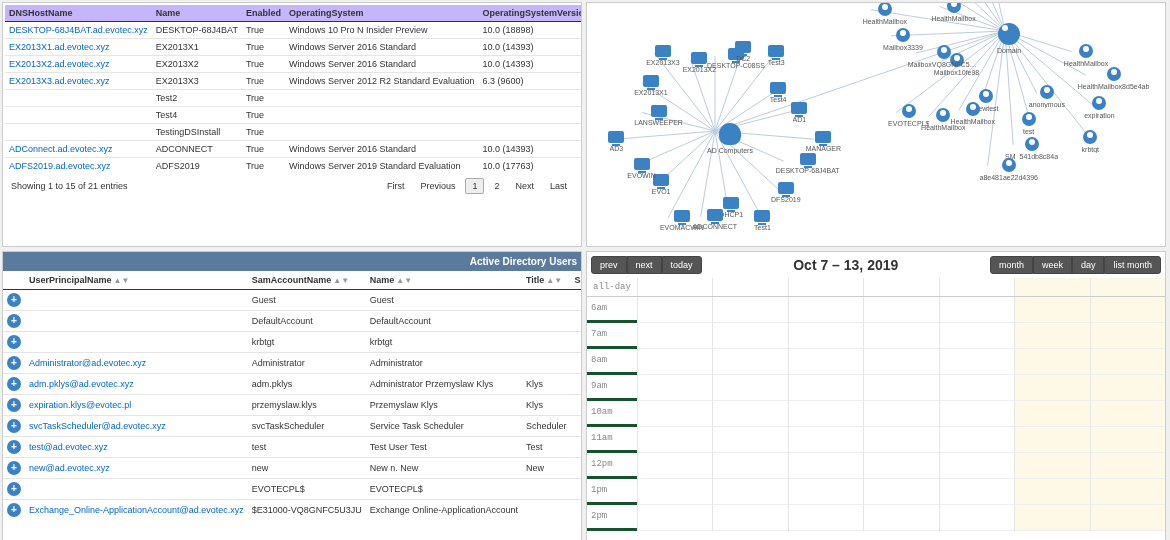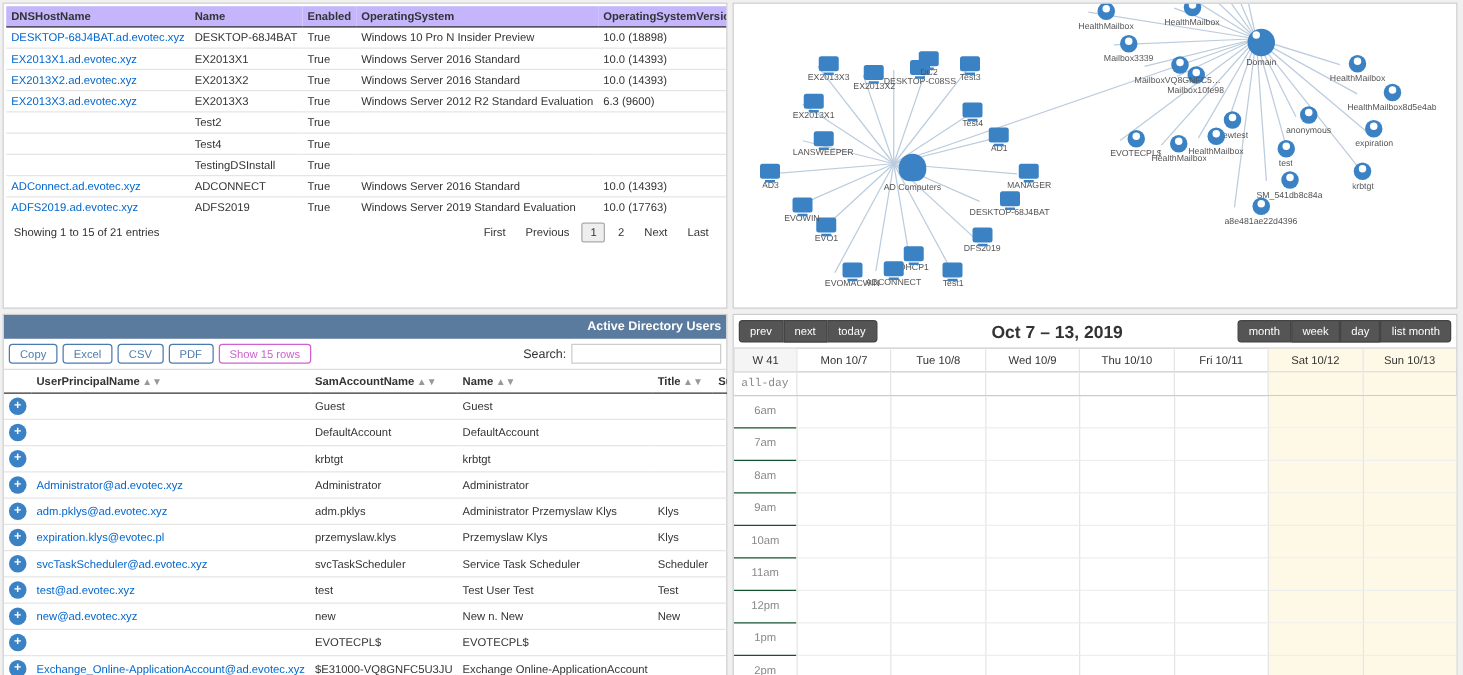--- a/index.html
+++ b/index.html
@@ -33,21 +33,21 @@
 .cal-toolbar { display: flex; align-items: center; padding: 4px; gap: 4px; }
 .btn-group { display: flex; }
 .btn-group .tbtn { background: #555; color: #fff; padding: 3px 8px; font-size: 9px; border: 1px solid #444; cursor: pointer; }
 .btn-group .tbtn:first-child { border-radius: 3px 0 0 3px; }
 .btn-group .tbtn:last-child { border-radius: 0 3px 3px 0; }
 .cal-title { flex: 1; text-align: center; font-weight: bold; font-size: 14px; }
 .cal-header { display: grid; grid-template-columns: 50px repeat(7, 1fr); border-top: 1px solid #ccc; border-bottom: 1px solid #ccc; }
 .cal-header div { padding: 4px; text-align: center; font-size: 9px; border-left: 1px solid #e5e5e5; }
 .cal-header .weeknum { background: #f5f5f5; }
 .cal-body { display: grid; grid-template-columns: 50px repeat(7, 1fr); }
-.cal-body .timecell { padding: 6px 4px; text-align: center; font-size: 9px; color: #888; border-bottom: 1px solid #14532d; height: 26px; }
+.cal-body .timecell { padding: 6px 4px; text-align: left; font-size: 9px; color: #888; border-bottom: 3px solid #14532d; height: 26px; font-family: Liberation Mono, monospace; }
 .cal-body .slot { border-left: 1px solid #e5e5e5; border-bottom: 1px solid #eee; height: 26px; }
 .cal-body .weekend { background: #fef9e6; }
 .allday-row { display: grid; grid-template-columns: 50px repeat(7, 1fr); border-bottom: 1px solid #ccc; }
 .allday-row div { padding: 4px; font-size: 9px; }
 .allday-row .label { color: #888; text-align: center; font-family: Liberation Mono, monospace; }
 .allday-row .slot { border-left: 1px solid #e5e5e5; }
 .allday-row .weekend { background: #fef9e6; }
 .network-panel { display: flex; align-items: center; justify-content: center; position: relative; overflow: hidden; }
 .node { position: absolute; display: flex; flex-direction: column; align-items: center; font-size: 7px; color: #555; }
 .node .icon-comp { width: 16px; height: 12px; background: #3b82c4; border-radius: 2px; position: relative; }
@@ -351,31 +351,20 @@
         </div>
         <div class="node" style="left: 344.416px; top: -4.47041px;">
           <div class="icon-user"></div>
           <div class="node-label">HealthMailbox</div>
         </div>
       </div>
   </div>
 
   <div class="panel bottom-left">
     <div class="section-header">Active Directory Users</div>
-    <div class="toolbar">
-      <span class="btn btn-export">Copy</span>
-      <span class="btn btn-export">Excel</span>
-      <span class="btn btn-export">CSV</span>
-      <span class="btn btn-export">PDF</span>
-      <span class="btn btn-filter">Show 15 rows</span>
-      <div class="search-box">
-        <span>Search:</span>
-        <input type="text" placeholder="" style="">
-      </div>
-    </div>
     <div class="scroll-body">
       <table class="users-table">
         <thead>
             <tr id="users-head">
               <th></th>
               <th>UserPrincipalName<span class="sort">▲▼</span></th>
               <th>SamAccountName<span class="sort">▲▼</span></th>
               <th>Name<span class="sort">▲▼</span></th>
               <th>Title<span class="sort">▲▼</span></th>
               <th>Surname</th>
@@ -483,30 +472,20 @@
         <span class="tbtn">today</span>
       </div>
       <div class="cal-title">Oct 7 – 13, 2019</div>
       <div class="btn-group">
         <span class="tbtn">month</span>
         <span class="tbtn">week</span>
         <span class="tbtn">day</span>
         <span class="tbtn">list month</span>
       </div>
     </div>
-    <div class="cal-header" id="cal-header">
-        <div class="weeknum">W 41</div>
-        <div>Mon 10/7</div>
-        <div>Tue 10/8</div>
-        <div>Wed 10/9</div>
-        <div>Thu 10/10</div>
-        <div>Fri 10/11</div>
-        <div style="background: rgb(254, 249, 230);">Sat 10/12</div>
-        <div style="background: rgb(254, 249, 230);">Sun 10/13</div>
-      </div>
     <div class="allday-row" id="allday-row">
         <div class="label">all-day</div>
         <div class="slot"></div>
         <div class="slot"></div>
         <div class="slot"></div>
         <div class="slot"></div>
         <div class="slot"></div>
         <div class="slot weekend"></div>
         <div class="slot weekend"></div>
       </div>

